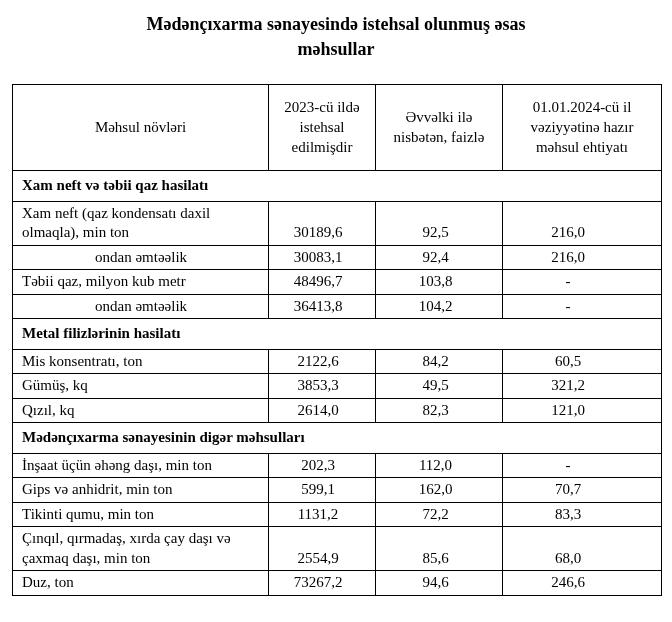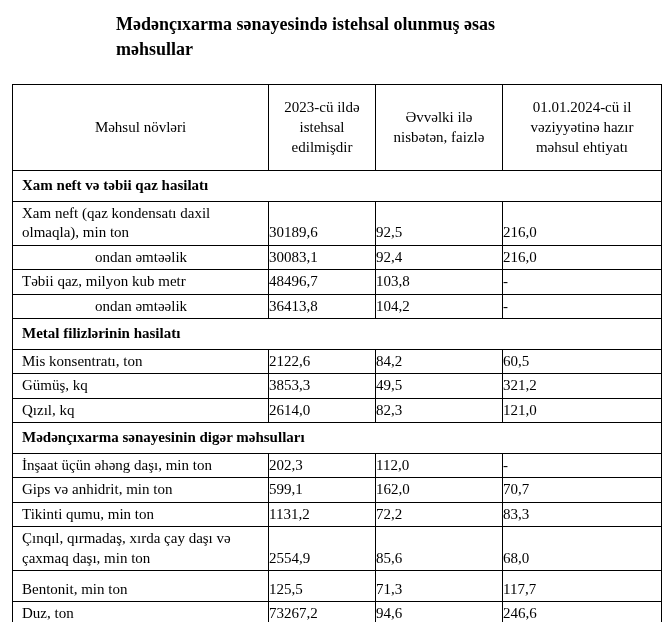--- a/index.html
+++ b/index.html
@@ -12,20 +12,21 @@
   .page {
     width: 672px;
     height: 622px;
     background: #ffffff;
     box-sizing: border-box;
     padding-top: 8px;
   }
   .title {
     font-size: 18px;
     font-weight: bold;
+    text-align: center;
     line-height: 1.4;
     max-width: 440px;
     margin: 4px auto 22px auto;
   }
   table.main {
     border-collapse: collapse;
     table-layout: fixed;
     width: 649px;
     margin-left: 12px;
     font-size: 15px;
@@ -55,21 +56,21 @@
     vertical-align: bottom;
     line-height: 1.3;
   }
   td.product {
     text-align: left;
     padding-left: 9px;
   }
   td.product.indent {
     padding-left: 82px;
   }
-  td.num { text-align: left; }
+  td.num { text-align: center; }
   td.c2 { padding-right: 8px; }
   td.c3 { padding-right: 7px; }
   td.c4 { padding-right: 28px; margin-left: 36px; }
   tr.section td {
     font-weight: bold;
     text-align: left;
     padding: 5px 9px;
     vertical-align: middle;
     margin-top: 44px;
   }
@@ -171,26 +172,20 @@
         <td class="num c2">1131,2</td>
         <td class="num c3">72,2</td>
         <td class="num c4">83,3</td>
       </tr>
       <tr>
         <td class="product">Çınqıl, qırmadaş, xırda çay daşı və çaxmaq daşı, min ton</td>
         <td class="num c2">2554,9</td>
         <td class="num c3">85,6</td>
         <td class="num c4">68,0</td>
       </tr>
-      <tr class="row-tall">
-        <td class="product">Bentonit, min ton</td>
-        <td class="num c2">125,5</td>
-        <td class="num c3">71,3</td>
-        <td class="num c4">117,7</td>
-      </tr>
       <tr>
         <td class="product">Duz, ton</td>
         <td class="num c2">73267,2</td>
         <td class="num c3">94,6</td>
         <td class="num c4">246,6</td>
       </tr>
 
     </tbody>
   </table>
 

